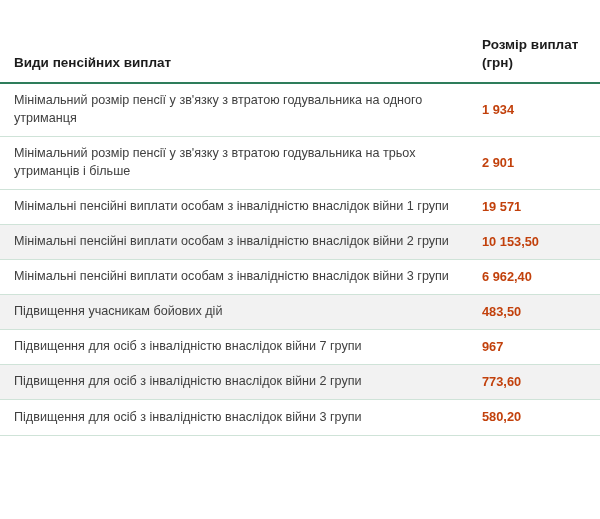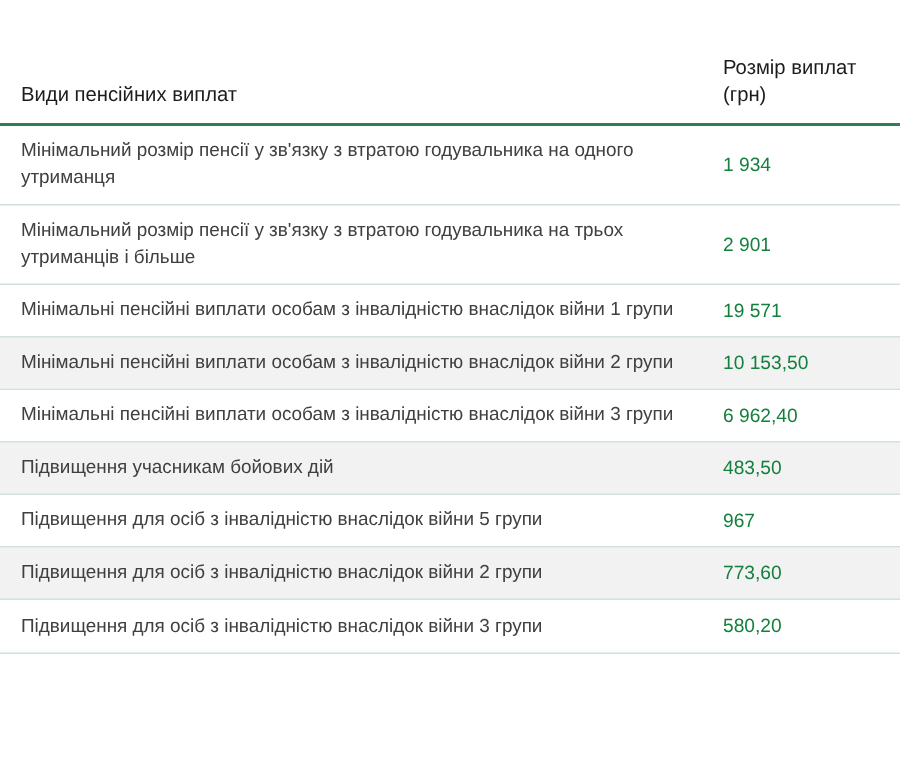--- a/index.html
+++ b/index.html
@@ -24,21 +24,21 @@
     border-collapse: collapse;
     table-layout: fixed;
   }
   table.payments col.c-name { width: 468px; }
   table.payments col.c-amount { width: 132px; }
 
   thead th {
     background: #ffffff;
     color: #1c1c1c;
     font-size: 13.5px;
-    font-weight: normal;
+    font-weight: bold;
     text-align: left;
     vertical-align: bottom;
     padding: 10px 12px 10px 14px;
     border: none;
     line-height: 1.35;
   }
   thead th.amount-head {
     padding-left: 14px;
   }
   thead tr {
@@ -51,23 +51,23 @@
 
   tbody td {
     font-size: 12.6px;
     line-height: 1.42;
     color: #404040;
     padding: 8px 12px 8px 14px;
     border-bottom: 1px solid #cfe3d8;
     vertical-align: middle;
   }
   tbody td.amount {
-    font-weight: normal;
+    font-weight: bold;
     font-size: 12.8px;
-    color: #15803d;
+    color: #c2410c;
     padding-left: 14px;
     white-space: nowrap;
   }
   tbody tr.even td {
     background: #ffffff;
   }
   tbody tr.odd td {
     background: #f2f2f2;
   }
   tbody tr:last-child td {
@@ -108,21 +108,21 @@
       </tr>
       <tr class="even">
         <td class="name">Мінімальні пенсійні виплати особам з інвалідністю внаслідок війни 3 групи</td>
         <td class="amount">6 962,40</td>
       </tr>
       <tr class="odd">
         <td class="name">Підвищення учасникам бойових дій</td>
         <td class="amount">483,50</td>
       </tr>
       <tr class="even">
-        <td class="name">Підвищення для осіб з інвалідністю внаслідок війни 5 групи</td>
+        <td class="name">Підвищення для осіб з інвалідністю внаслідок війни 7 групи</td>
         <td class="amount">967</td>
       </tr>
       <tr class="odd">
         <td class="name">Підвищення для осіб з інвалідністю внаслідок війни 2 групи</td>
         <td class="amount">773,60</td>
       </tr>
       <tr class="even">
         <td class="name">Підвищення для осіб з інвалідністю внаслідок війни 3 групи</td>
         <td class="amount">580,20</td>
       </tr>

